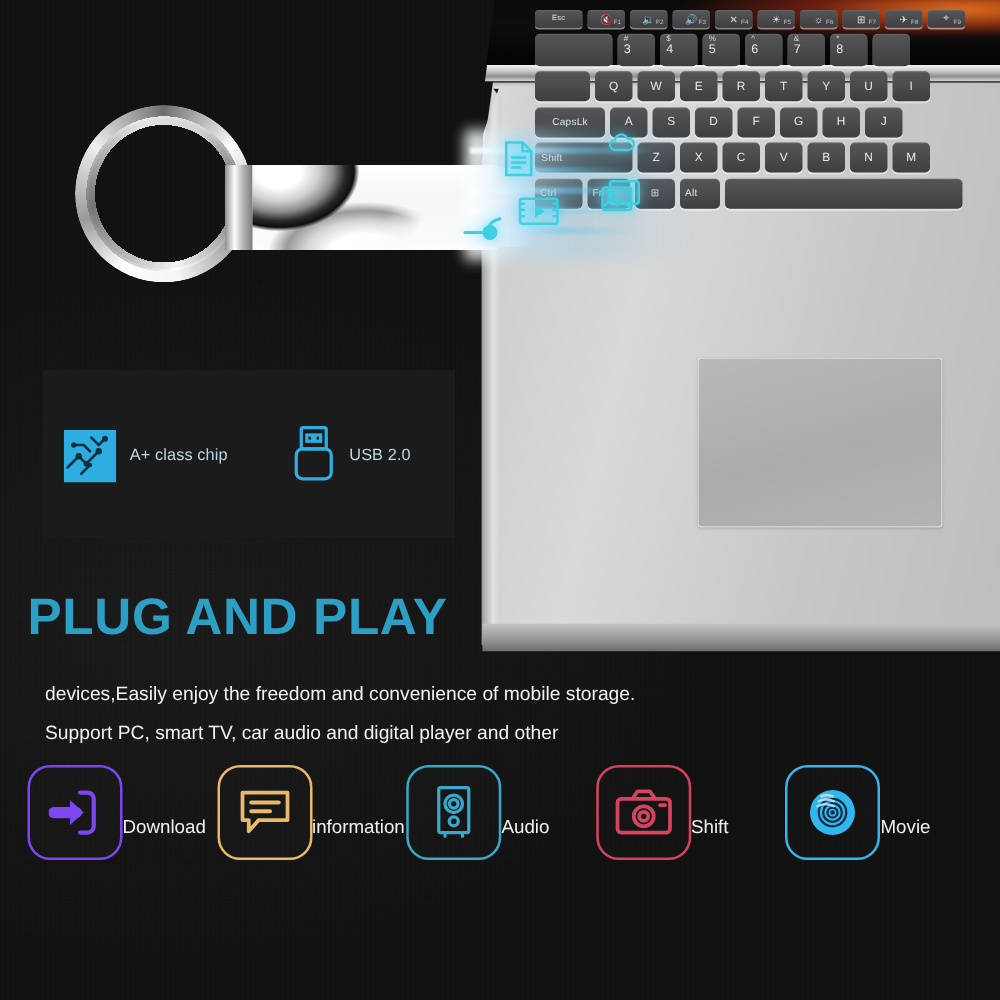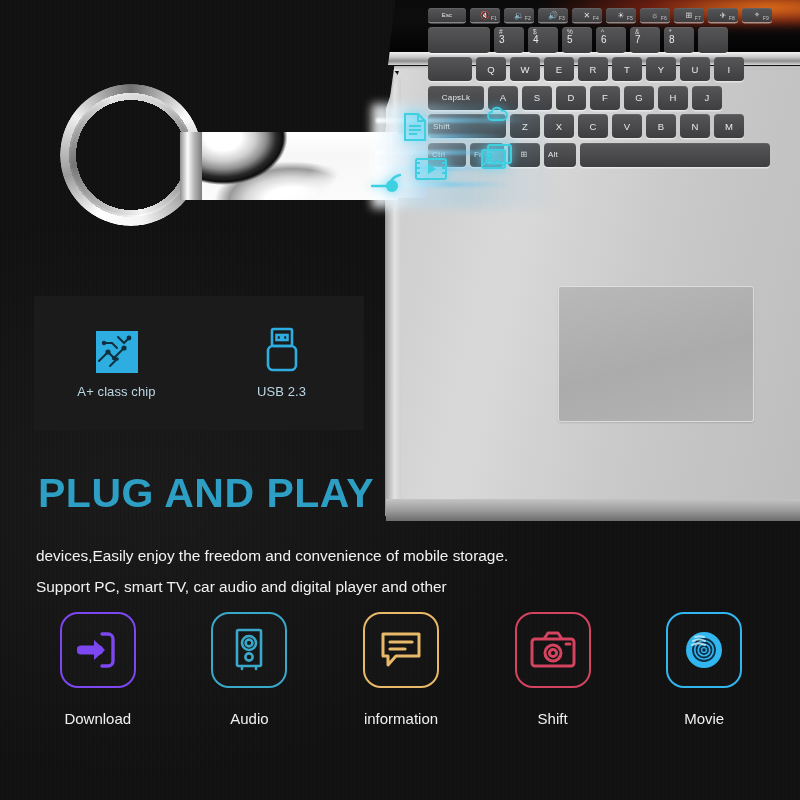--- a/index.html
+++ b/index.html
@@ -96,33 +96,33 @@
   .scan { position:absolute; left:4px; width:150px; height:5px;
           background:linear-gradient(90deg, rgba(255,255,255,.9), rgba(110,200,240,.55) 55%, transparent);
           filter:blur(1.2px); }
   .fico { position:absolute; color:#3ecfe0; }
   .fico svg { display:block; filter:drop-shadow(0 0 5px rgba(90,215,245,.95)); }
 
   
   .panel { position:absolute; left:34px; top:296px; width:330px; height:134px;
            background:#1b1b1b; }
   .feats { display:flex; height:100%; }
-  .feat { flex:1; display:flex; flex-direction:column; align-items:center; justify-content:center; gap:11px; }
+  .feat { flex:1; display:flex; flex-direction:row; align-items:center; justify-content:center; gap:11px; }
   .feat .ic { height:46px; display:flex; align-items:flex-end; color:#2eaee0; }
   .feat .lb { font-size:13px; color:#bcd6e4; letter-spacing:.1px; white-space:nowrap; }
 
   
-  .headline { position:absolute; left:38px; top:470px; font-size:41px; font-weight:700;
+  .headline { position:absolute; left:22px; top:470px; font-size:41px; font-weight:700;
               color:#2e9fc4; letter-spacing:.5px; }
   .body-copy { position:absolute; left:36px; top:540px; width:520px; color:#f2f2f2;
               font-size:15.4px; line-height:31px; }
 
   
   .iconrow { position:absolute; left:22px; top:612px; width:758px; display:flex; }
-  .cell { flex:1; display:flex; flex-direction:column; align-items:center; }
+  .cell { flex:1; display:flex; flex-direction:row; align-items:center; }
   .tile { width:76px; height:76px; border-radius:18px; display:flex; align-items:center; justify-content:center;
           border:2.5px solid currentColor; background:rgba(255,255,255,.012); }
   .cell .cap { margin-top:22px; font-size:15px; color:#f0f0f0; white-space:nowrap; }
   .tile svg { display:block; }
 </style>
 </head>
 <body>
 
 <div class="stage">
   <div class="noise"></div>
@@ -393,21 +393,21 @@
 
       <div class="feat">
         <div class="ic">
           <svg width="34" height="46" viewBox="0 0 34 46" fill="none" stroke="#2eaee0" stroke-width="2.6">
             <rect x="7" y="2" width="20" height="17" rx="1.5"></rect>
             <rect x="11.5" y="8" width="4.5" height="5"></rect>
               <rect x="18" y="8" width="4.5" height="5"></rect>
             <rect x="3" y="19" width="28" height="24" rx="5"></rect>
           </svg>
         </div>
-        <div class="lb">USB 2.3</div>
+        <div class="lb">USB 2.0</div>
       </div>
 
     </div>
   </div>
 
   <div class="headline">PLUG AND PLAY</div>
   <div class="body-copy">
     <div>devices,Easily enjoy the freedom and convenience of mobile storage.</div>
     <div>Support PC, smart TV, car audio and digital player and other</div>
   </div>
@@ -416,43 +416,43 @@
 
     <div class="cell">
       <div class="tile" style="color:#7c46f0">
         <svg width="42" height="40" viewBox="0 0 42 40" fill="none" stroke="#7c46f0" stroke-width="3.4" stroke-linecap="round" stroke-linejoin="round">
           <path d="M25 4h6a5 5 0 015 5v22a5 5 0 01-5 5h-6"></path>
           <path d="M4 20h18" stroke-width="9"></path>
           <path d="M17 10l11 10-11 10z" fill="#7c46f0" stroke="none"></path>
         </svg>
       </div>
       <div class="cap">Download</div>
+    </div>
+
+    <div class="cell">
+      <div class="tile" style="color:#e8b968">
+        <svg width="44" height="40" viewBox="0 0 44 40" fill="none" stroke="#e8b968" stroke-width="3" stroke-linejoin="round">
+          <path d="M4 4h36v22H17l-8 9v-9H4z"></path>
+          <path d="M11 12h22M11 19h15" stroke-width="3.2" stroke-linecap="round"></path>
+        </svg>
+      </div>
+      <div class="cap">information</div>
     </div>
 
     <div class="cell">
       <div class="tile" style="color:#3aa8c8">
         <svg width="36" height="44" viewBox="0 0 36 44" fill="none" stroke="#3aa8c8" stroke-width="2.6">
           <rect x="6" y="2" width="24" height="36" rx="1.5"></rect>
           <circle cx="18" cy="15" r="7"></circle>
             <circle cx="18" cy="15" r="3.4"></circle>
           <circle cx="18" cy="29" r="3.6"></circle>
           <path d="M11 38v3M25 38v3" stroke-linecap="round"></path>
         </svg>
       </div>
       <div class="cap">Audio</div>
-    </div>
-
-    <div class="cell">
-      <div class="tile" style="color:#e8b968">
-        <svg width="44" height="40" viewBox="0 0 44 40" fill="none" stroke="#e8b968" stroke-width="3" stroke-linejoin="round">
-          <path d="M4 4h36v22H17l-8 9v-9H4z"></path>
-          <path d="M11 12h22M11 19h15" stroke-width="3.2" stroke-linecap="round"></path>
-        </svg>
-      </div>
-      <div class="cap">information</div>
     </div>
 
     <div class="cell">
       <div class="tile" style="color:#d4435f">
         <svg width="46" height="38" viewBox="0 0 46 38" fill="none" stroke="#d4435f" stroke-width="3" stroke-linejoin="round">
           <rect x="2" y="8" width="42" height="27" rx="3"></rect>
           <path d="M14 8l4-6h10l4 6"></path>
           <circle cx="23" cy="22" r="8"></circle>
             <circle cx="23" cy="22" r="3.6"></circle>
           <path d="M36 13h4" stroke-linecap="round"></path>

